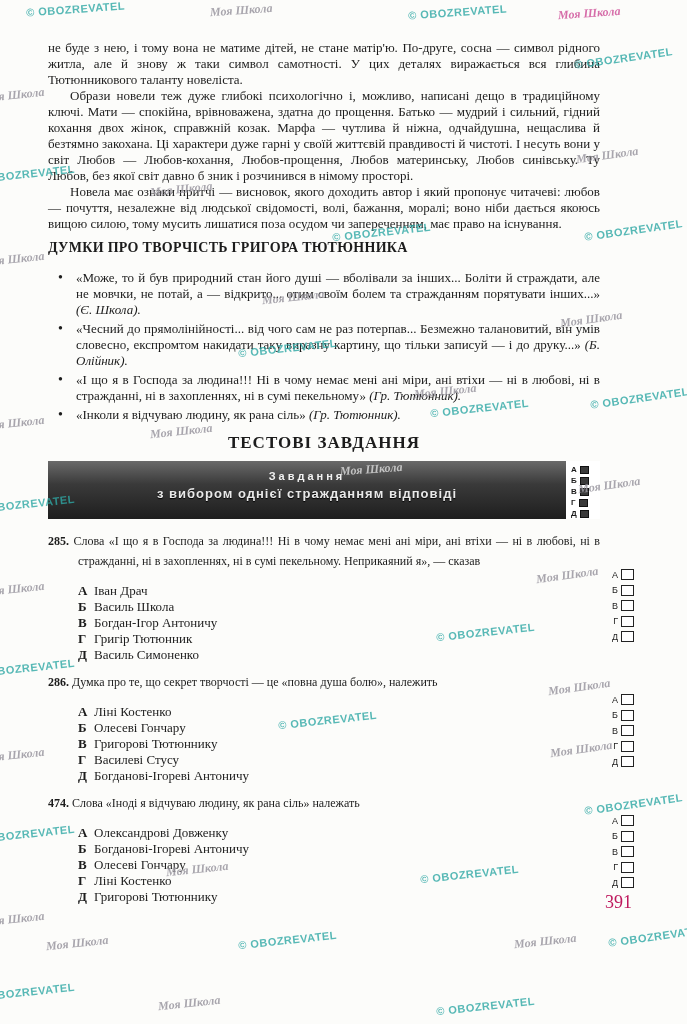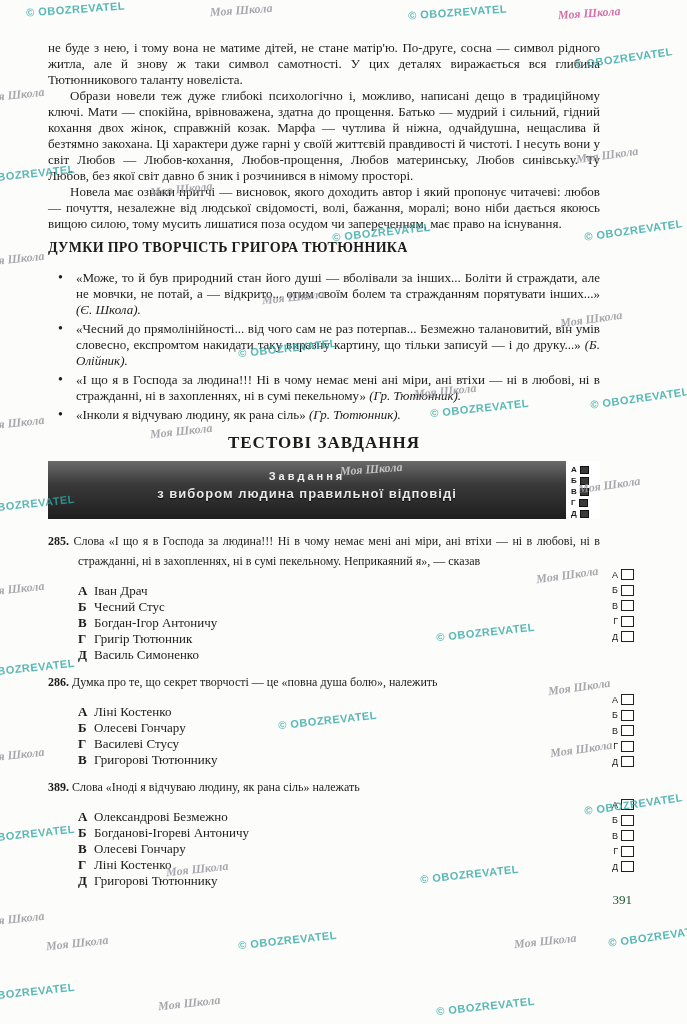--- a/index.html
+++ b/index.html
@@ -42,21 +42,21 @@
   .q-num { font-weight:bold; }
   .options { margin-top:12px; padding-left:30px; }
   .option { font-size:13px; line-height:16px; }
   .opt-letter { font-weight:bold; display:inline-block; width:16px; }
 
   .answer-col { position:absolute; right:-34px; width:32px; }
   .answer-col .arow { display:flex; align-items:center; justify-content:flex-end; height:15.5px; gap:3px; }
   .answer-col .aletter { font-size:9px; font-family:"Liberation Sans",sans-serif; color:#222; }
   .answer-col .abox { width:13px; height:11px; border:1.4px solid #222; background:#fff; }
 
-  .page-num { position:absolute; right:55px; top:892px; font-size:13px; color:#14532d; }
+  .page-num { position:absolute; right:55px; top:892px; font-size:18px; color:#be185d; }
 
   .wm { position:absolute; white-space:nowrap; pointer-events:none; z-index:5; }
   .wm-ob { font-family:"Liberation Sans",sans-serif; font-weight:bold; font-size:11px; color:#2fa8a5; opacity:.8; letter-spacing:.5px; }
   .wm-ms { font-family:"Liberation Serif",serif; font-style:italic; font-weight:bold; font-size:12px; color:#9a97a0; opacity:.85; }
   .wm-msp { font-family:"Liberation Serif",serif; font-style:italic; font-weight:bold; font-size:12px; color:#d0569c; opacity:.85; }
   .wm-msl { font-family:"Liberation Serif",serif; font-style:italic; font-weight:bold; font-size:12px; color:#cfcfcf; opacity:.9; }
 </style>
 </head>
 <body>
 
@@ -89,21 +89,21 @@
       <span>«Інколи я відчуваю людину, як рана сіль»</span>
       <i>(Гр. Тютюнник).</i>
     </li>
   </ul>
 
   <h1 class="tests-title">ТЕСТОВІ ЗАВДАННЯ</h1>
 
   <div class="banner">
     <div class="banner-dark">
       <div class="banner-line1">Завдання</div>
-      <div class="banner-line2">з вибором людина правильної відповіді</div>
+      <div class="banner-line2">з вибором однієї стражданням відповіді</div>
     </div>
     <div class="banner-grid">
       <div class="row">
           <span class="letter">А</span>
           <span class="sq"></span>
         </div>
       <div class="row">
           <span class="letter">Б</span>
           <span class="sq"></span>
         </div>
@@ -119,21 +119,21 @@
           <span class="letter">Д</span>
           <span class="sq"></span>
         </div>
     </div>
   </div>
 
   <div class="question">
     <p class="q-head"><b class="q-num">285.</b> <span>Слова «І що я в Господа за людина!!! Ні в чому немає мені ані міри, ані втіхи — ні в любові, ні в стражданні, ні в захопленнях, ні в сумі пекельному. Неприкаяний я», — сказав</span></p>
     <div class="options">
       <div class="option"><b class="opt-letter">А</b><span>Іван Драч</span></div>
-      <div class="option"><b class="opt-letter">Б</b><span>Чесний Стус</span></div>
+      <div class="option"><b class="opt-letter">Б</b><span>Василь Школа</span></div>
       <div class="option"><b class="opt-letter">В</b><span>Богдан-Ігор Антоничу</span></div>
       <div class="option"><b class="opt-letter">Г</b><span>Григір Тютюнник</span></div>
       <div class="option"><b class="opt-letter">Д</b><span>Василь Симоненко</span></div>
     </div>
     <div class="answer-col" style="top:36px;">
       <div class="arow">
           <span class="aletter">А</span>
           <span class="abox"></span>
         </div>
       <div class="arow">
@@ -153,22 +153,23 @@
           <span class="abox"></span>
         </div>
     </div>
   </div>
 
   <div class="question">
     <p class="q-head"><b class="q-num">286.</b> <span>Думка про те, що секрет творчості — це «повна душа болю», належить</span></p>
     <div class="options">
       <div class="option"><b class="opt-letter">А</b><span>Ліні Костенко</span></div>
       <div class="option"><b class="opt-letter">Б</b><span>Олесеві Гончару</span></div>
+      <div class="option"><b class="opt-letter">В</b><span>Григорові Тютюннику</span></div>
       <div class="option"><b class="opt-letter">Г</b><span>Василеві Стусу</span></div>
-      <div class="option"><b class="opt-letter">В</b><span>Григорові Тютюннику</span></div>
+      <div class="option"><b class="opt-letter">Д</b><span>Богданові-Ігореві Антоничу</span></div>
     </div>
     <div class="answer-col" style="top:20px;">
       <div class="arow">
           <span class="aletter">А</span>
           <span class="abox"></span>
         </div>
       <div class="arow">
           <span class="aletter">Б</span>
           <span class="abox"></span>
         </div>
@@ -181,23 +182,23 @@
           <span class="abox"></span>
         </div>
       <div class="arow">
           <span class="aletter">Д</span>
           <span class="abox"></span>
         </div>
     </div>
   </div>
 
   <div class="question">
-    <p class="q-head"><b class="q-num">389.</b> <span>Слова «Іноді я відчуваю людину, як рана сіль» належать</span></p>
+    <p class="q-head"><b class="q-num">474.</b> <span>Слова «Іноді я відчуваю людину, як рана сіль» належать</span></p>
     <div class="options">
-      <div class="option"><b class="opt-letter">А</b><span>Олександрові Безмежно</span></div>
+      <div class="option"><b class="opt-letter">А</b><span>Олександрові Довженку</span></div>
       <div class="option"><b class="opt-letter">Б</b><span>Богданові-Ігореві Антоничу</span></div>
       <div class="option"><b class="opt-letter">В</b><span>Олесеві Гончару</span></div>
       <div class="option"><b class="opt-letter">Г</b><span>Ліні Костенко</span></div>
       <div class="option"><b class="opt-letter">Д</b><span>Григорові Тютюннику</span></div>
     </div>
     <div class="answer-col" style="top:20px;">
       <div class="arow">
           <span class="aletter">А</span>
           <span class="abox"></span>
         </div>

